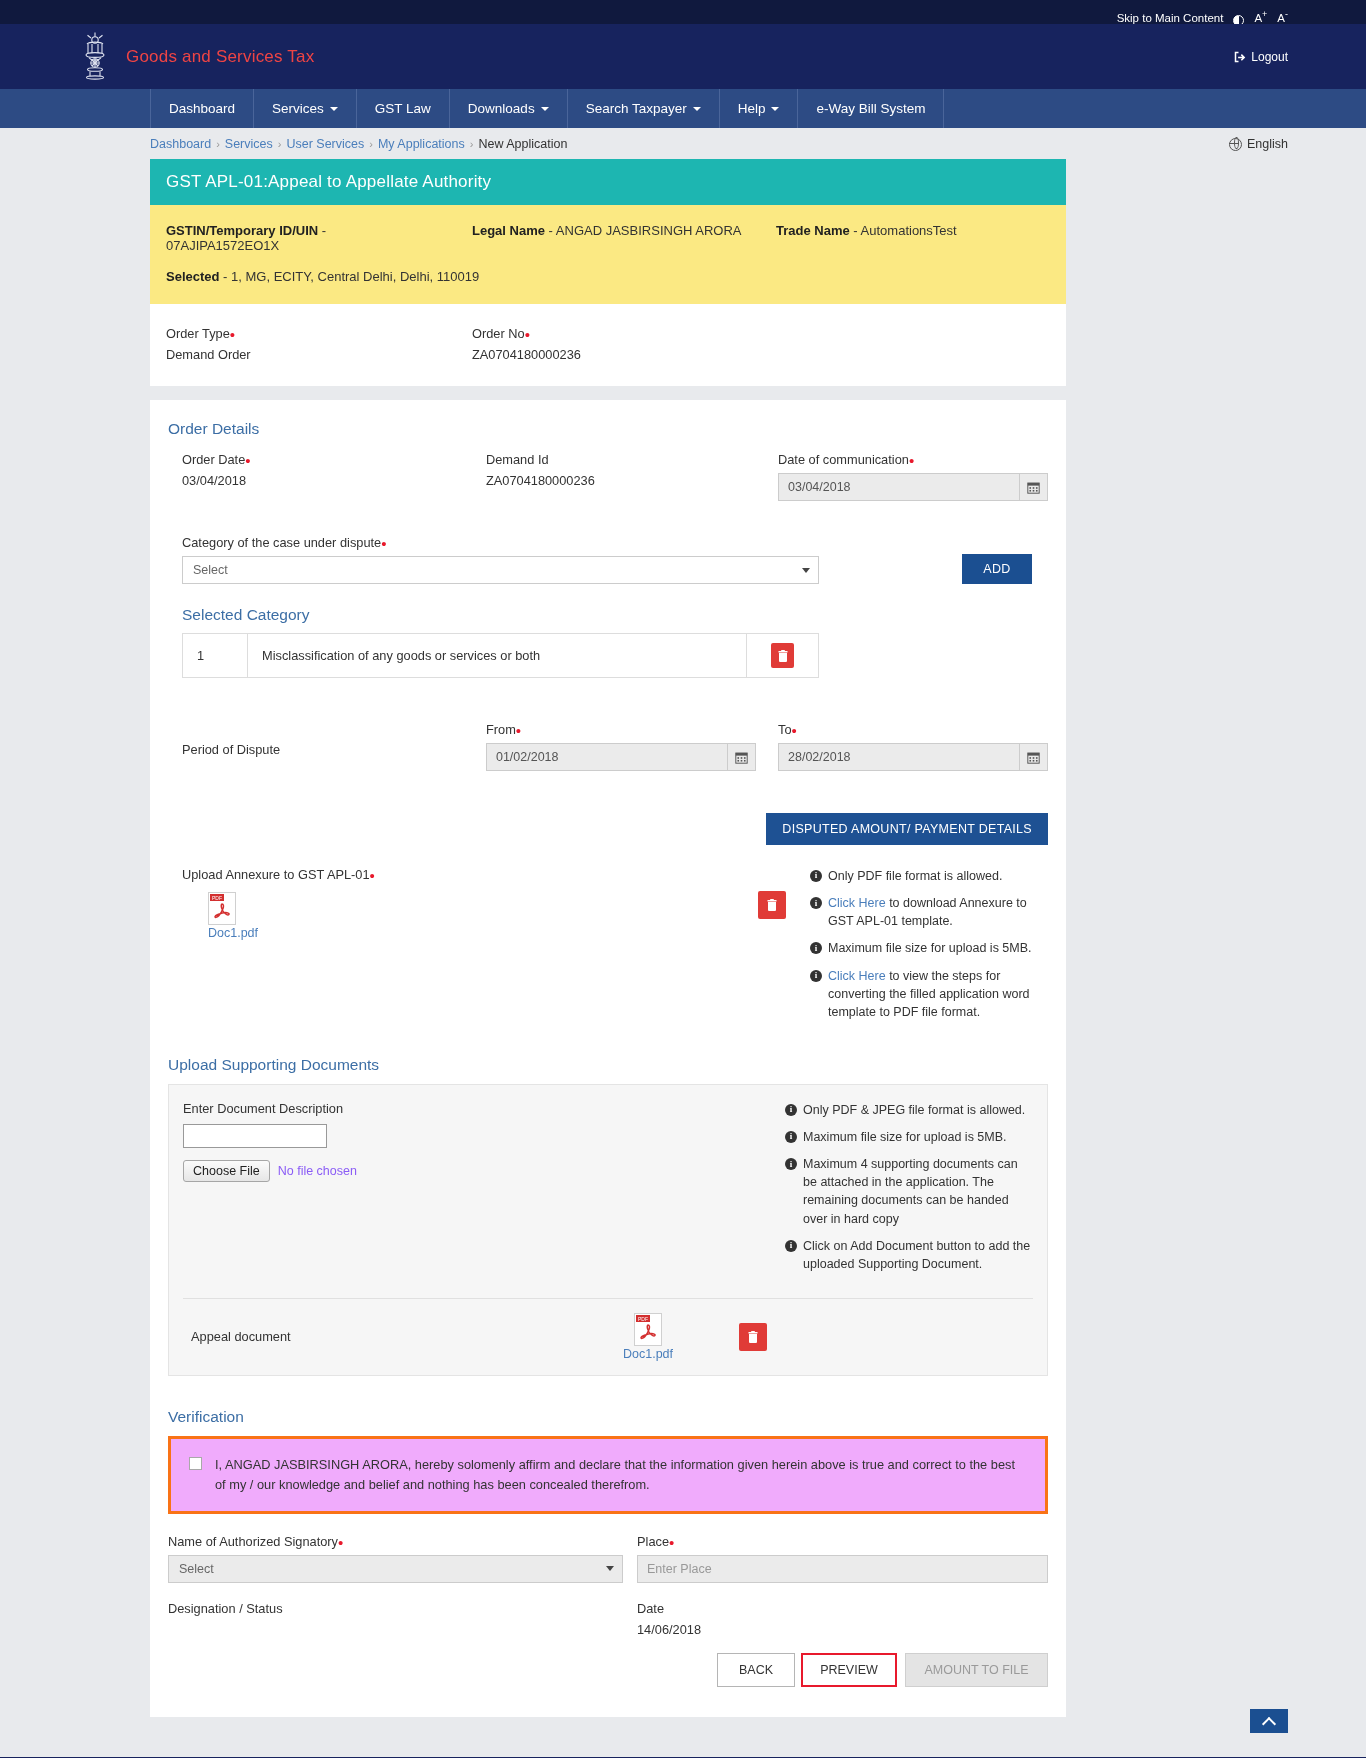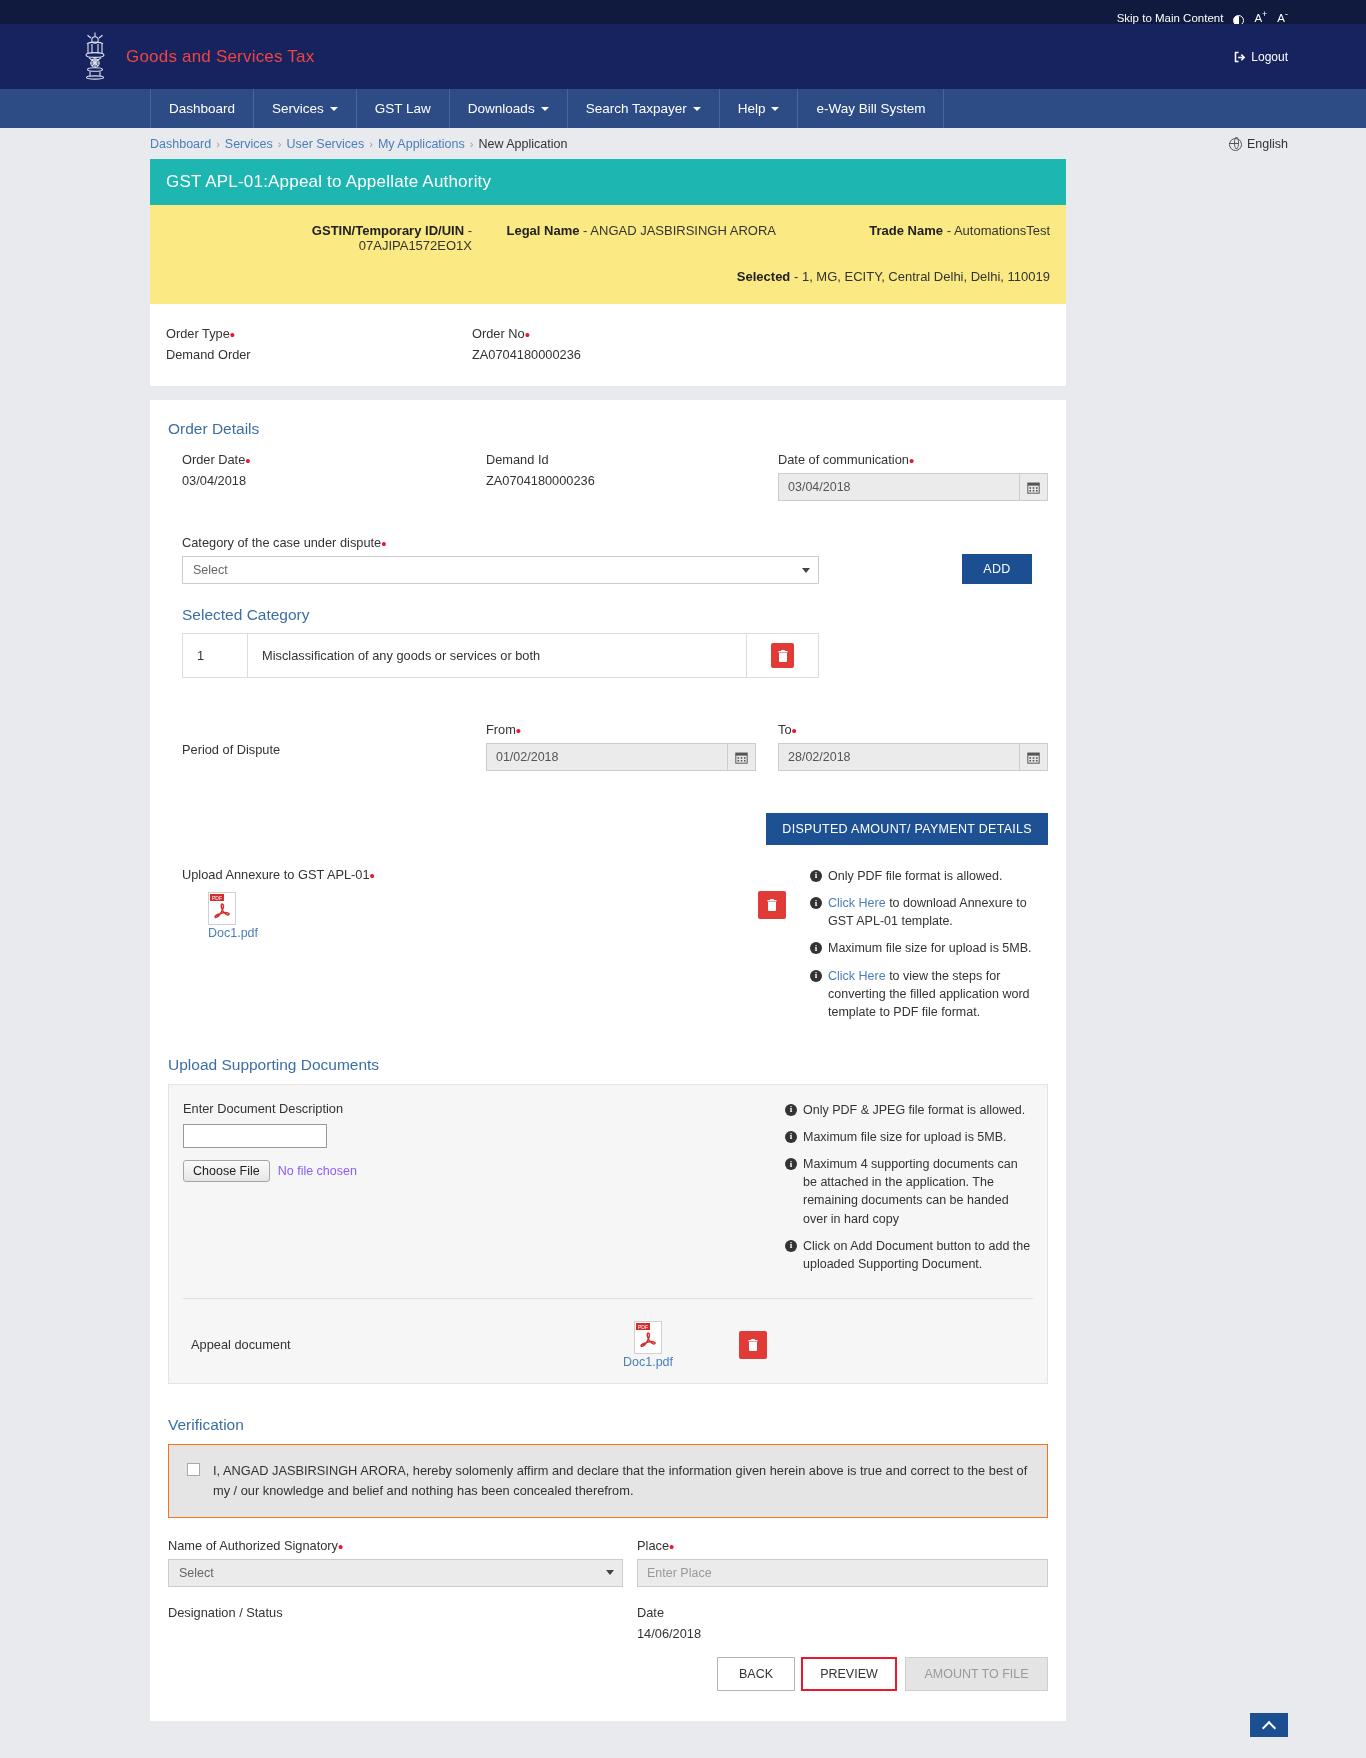--- a/index.html
+++ b/index.html
@@ -76,21 +76,21 @@
     background:#1db6b1; color:#fff; font-size:17px;
     padding:13px 16px; letter-spacing:.2px;
   }
 
   .yellowbox { background:#fbe983; padding:18px 16px 20px 16px; }
   .yrow { display:flex; margin-bottom:12px; }
   .ycol1 { width:306px; }
   .ycol2 { width:304px; }
   .ycol3 { flex:1; }
   .yellowbox b { font-weight:bold; color:#212121; }
-  .yellowbox, .yellowbox span { font-size:13px; color:#333;text-align:right; }
+  .yellowbox, .yellowbox span { font-size:13px; color:#333; }
   .yaddr { margin-top:16px; }
 
   .whitecard { background:#fff; padding:22px 16px 24px 16px; margin-bottom:14px; }
   .card-section { background:#fff; padding:20px 18px 10px 18px; }
 
   .lbl { font-size:12.8px; color:#333; margin-bottom:6px; }
   .req { color:#e8192c; font-size:15px; line-height:0; position:relative; top:2px; }
   .val { font-size:12.8px; color:#333; }
 
   .grid3 { display:flex; }
@@ -154,23 +154,23 @@
 
   .graybox { background:#f6f6f6; border:1px solid #e4e4e4; padding:16px 14px 14px 14px; }
   .textinput { width:144px; height:24px; border:1px solid #999; background:#fff; }
   .choosefile { display:flex; align-items:center; gap:8px; }
   .cf-btn {
     border:1px solid #a6a6a6; background:linear-gradient(#fbfbfb,#e6e6e6);
     font-size:12.5px; padding:3px 9px; border-radius:3px; color:#222;
   }
   .cf-txt { font-size:12.5px; color:#8b5cf6; }
 
-  .docrow { display:flex; align-items:center; border-top:1px solid #e0e0e0; margin-top:16px; padding-top:22px; }
-
-  .verif-box { border:1px solid #f97316; background:#e5e5e5; padding:16px 18px; }
+  .docrow { display:flex; align-items:center; border-top:1px solid #e0e0e0; margin-top:16px; padding-top:14px; }
+
+  .verif-box { border:3px solid #f97316; background:#f0abfc; padding:16px 18px; }
   .cbox { width:13px; height:13px; border:1px solid #a9a9a9; background:#fff; flex:0 0 auto; margin-top:2px; }
 
   .footbtns { display:flex; justify-content:flex-end; gap:0; padding:16px 0 20px 0; }
   .btn-back { border:1px solid #b5b5b5; background:#fff; font-size:12.5px; padding:9px 0;
               width:78px; text-align:center; color:#333; }
   .btn-preview { border:2px solid #e8192c; background:#fff; font-size:12.5px; padding:8px 0;
                  width:96px; text-align:center; color:#333; margin-left:6px; }
   .btn-proceed { border:1px solid #cfcfcf; background:#e4e4e4; font-size:12.5px; padding:9px 0;
                  width:143px; text-align:center; color:#9a9a9a; margin-left:8px; }
 

